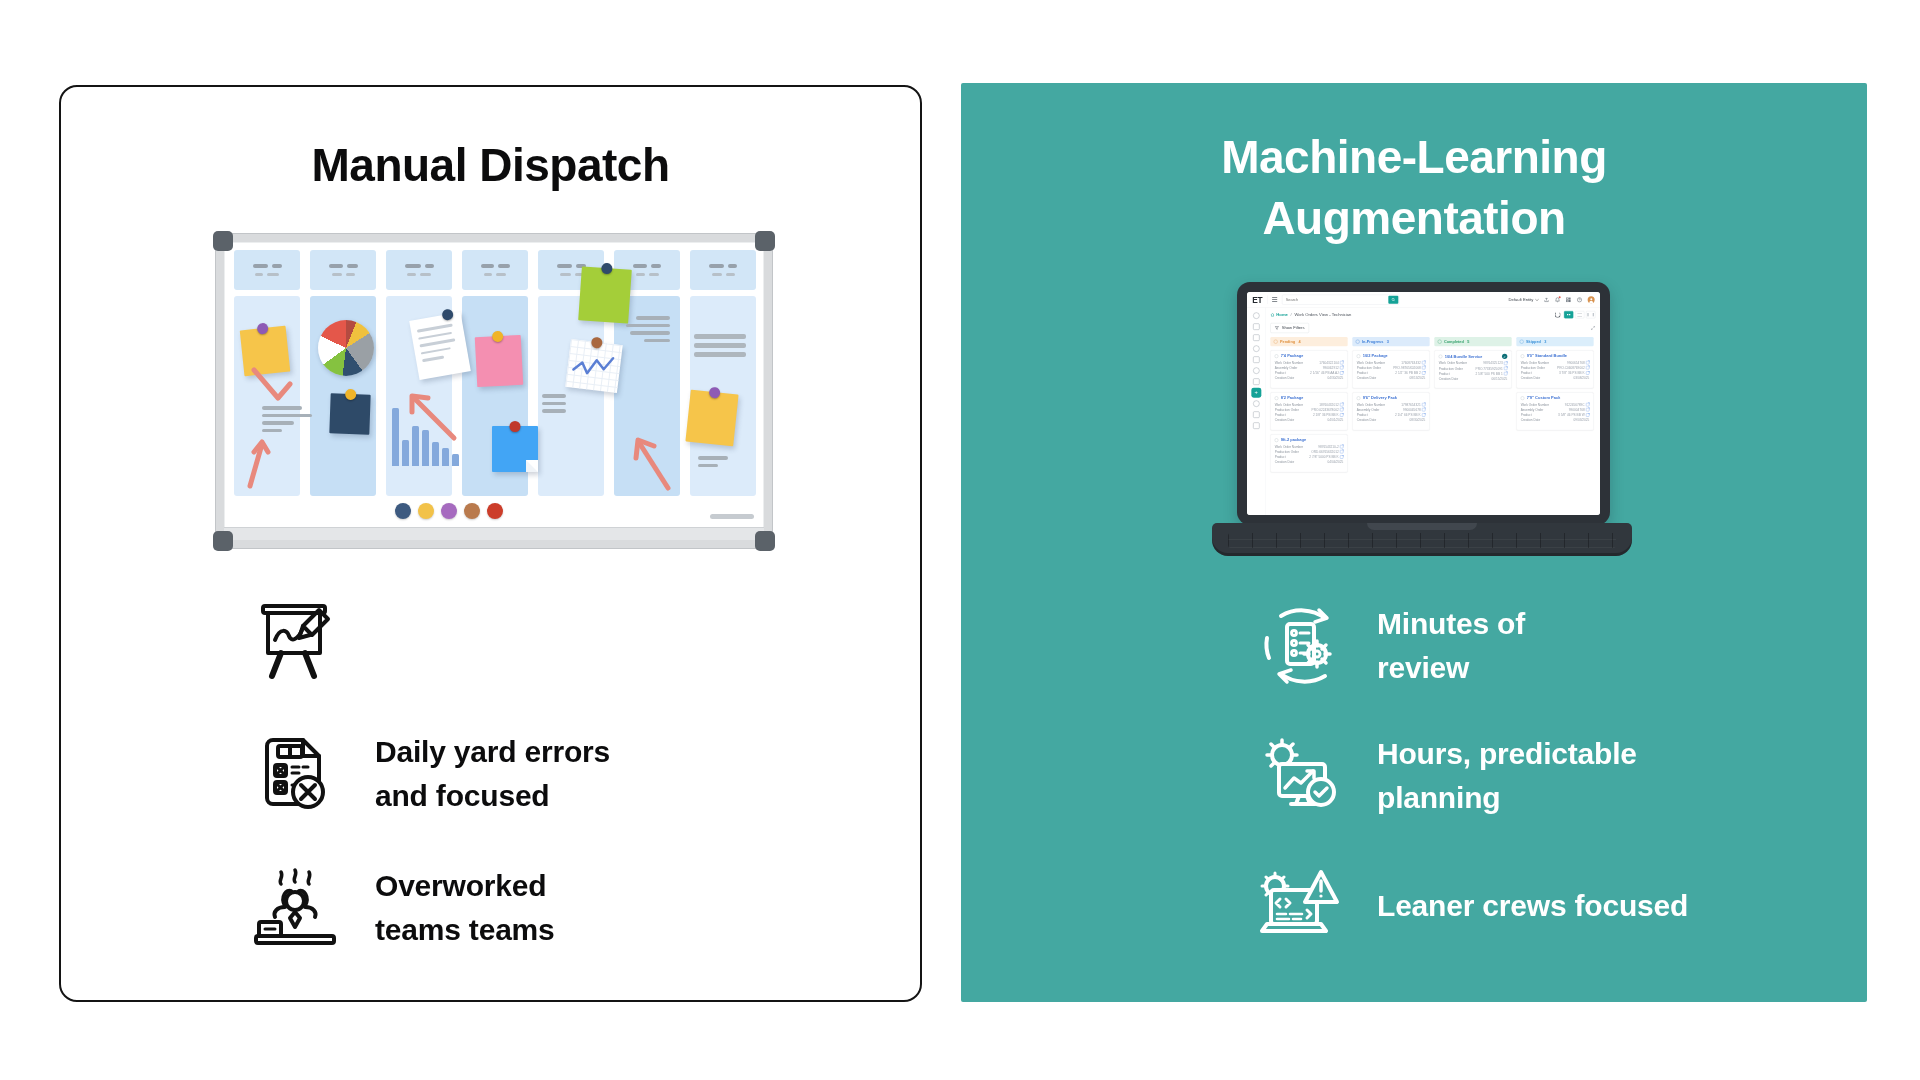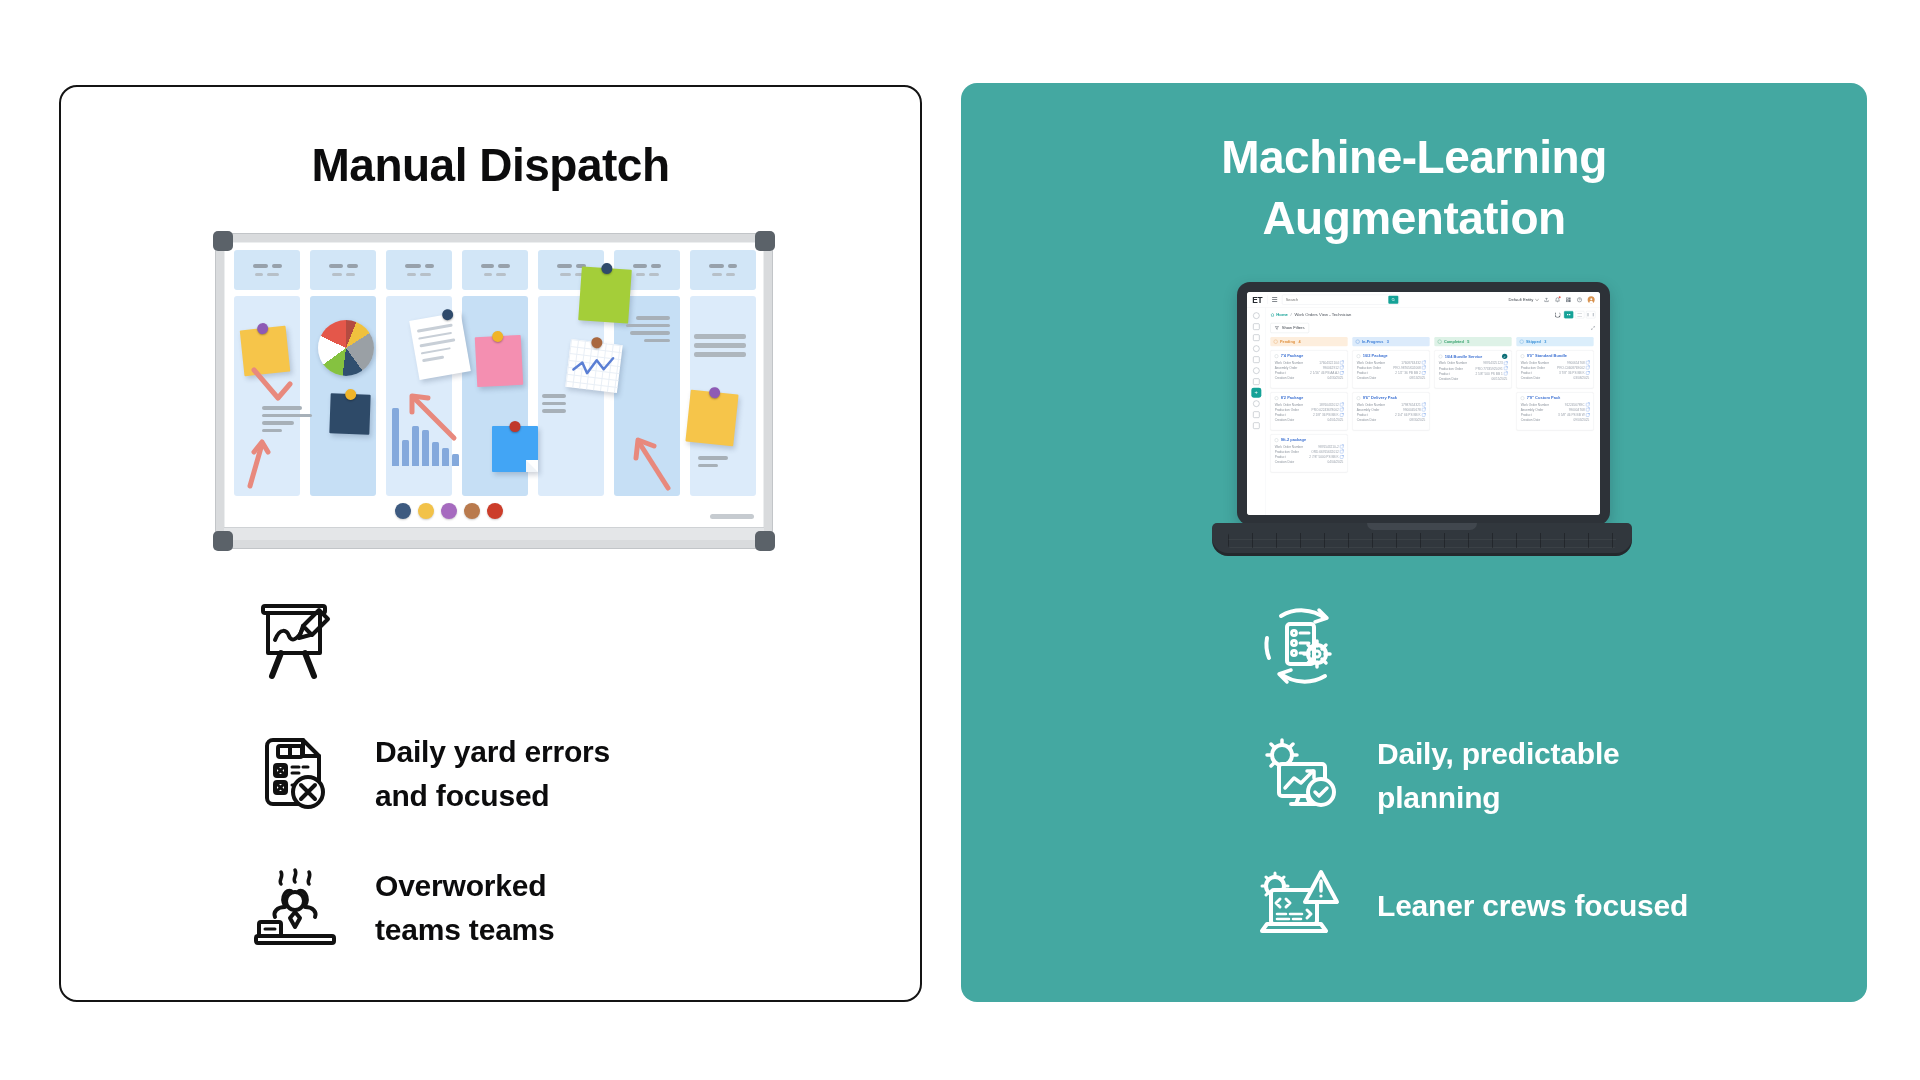--- a/index.html
+++ b/index.html
@@ -3,21 +3,21 @@
 <meta charset="utf-8">
 <style>
   html,body{margin:0;padding:0;background:#fff;}
   .stage{position:relative;width:1920px;height:1080px;overflow:hidden;background:#ffffff;
          font-family:"Liberation Sans",sans-serif;}
 
   
   .card-left{position:absolute;left:59px;top:85px;width:863px;height:917px;background:#fff;
              border:2px solid #141414;border-radius:18px;box-sizing:border-box;}
   .card-right{position:absolute;left:961px;top:83px;width:906px;height:919px;background:#44a8a1;
-              border-radius:16px;box-sizing:border-box;}
+              border-radius:2px;box-sizing:border-box;}
   .panel-title{position:absolute;top:48px;left:0;right:0;text-align:center;font-size:46px;
                font-weight:800;letter-spacing:-.5px;line-height:61px;color:#0c0c0d;}
   .card-right .panel-title{color:#ffffff;top:44px;}
 
   
   .bullets{position:absolute;display:flex;flex-direction:column;}
   .card-left .bullets{left:186px;top:508px;gap:44px;}
   .card-right .bullets{left:294px;top:518px;gap:40px;}
   .bullet{display:flex;align-items:center;height:90px;}
   .b-icon{width:96px;height:96px;flex:none;}
@@ -855,36 +855,40 @@
               <path d="M45 35h9" stroke-width="3"></path>
             <circle cx="39" cy="45" r="2.4" stroke-width="3"></circle>
               <path d="M45 45h9" stroke-width="3"></path>
             <circle cx="39" cy="55" r="2.4" stroke-width="3"></circle>
               <path d="M45 55h7" stroke-width="3"></path>
             <circle cx="62" cy="56" r="9"></circle>
             <path d="M62 43v5M62 64v5M49 56h5M70 56h5M53 47l4 4M71 47l-4 4M53 65l4-4M71 65l-4-4" stroke-width="3.5"></path>
             <circle cx="62" cy="56" r="3" stroke-width="3"></circle>
           </svg>
         </span>
+        <span class="b-text">
+          <div>Minutes of</div>
+          <div>review</div>
+        </span>
       </div>
       <div class="bullet">
         <span class="b-icon">
           <svg viewBox="0 0 96 96" class="cicons">
             <circle cx="27" cy="27" r="10"></circle>
             <path d="M27 12v5M27 37v5M12 27h5M37 27h5M16 16l4 4M38 16l-4 4M16 38l4-4" stroke-width="3.5"></path>
             <rect x="24" y="36" width="46" height="32" rx="3" fill="#44a8a1"></rect>
             <path d="M30 60l9-10 7 5 12-12" stroke-width="3.5"></path>
             <path d="M52 43h7v7" stroke-width="3.5"></path>
             <path d="M44 68l-3 8h14l-3-8M36 76h24"></path>
             <circle cx="66" cy="64" r="13" fill="#44a8a1"></circle>
             <path d="M60 64l4 4 8-8" stroke-width="3.5"></path>
           </svg>
         </span>
         <span class="b-text">
-          <div>Daily, predictable</div>
+          <div>Hours, predictable</div>
           <div>planning</div>
         </span>
       </div>
       <div class="bullet">
         <span class="b-icon">
           <svg viewBox="0 0 96 96" class="cicons">
             <circle cx="20" cy="28" r="9"></circle>
             <path d="M20 15v4M20 37v4M7 28h4M29 28h4M11 19l3 3M29 19l-3 3M11 37l3-3" stroke-width="3"></path>
             <rect x="16" y="32" width="46" height="34" rx="3" fill="#44a8a1"></rect>
             <path d="M25 41l-4 4 4 4M31 41l4 4-4 4" stroke-width="3"></path>

